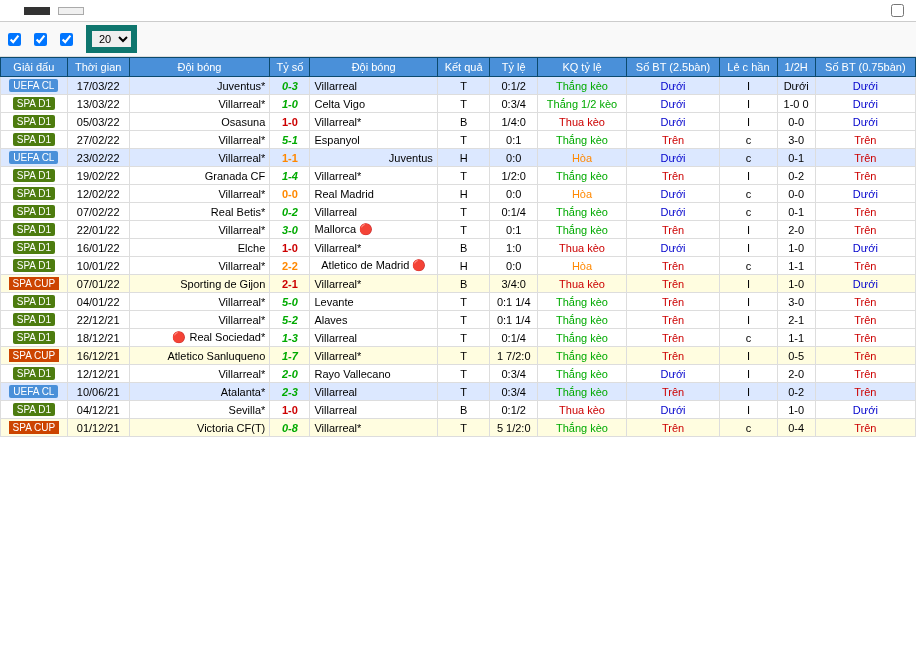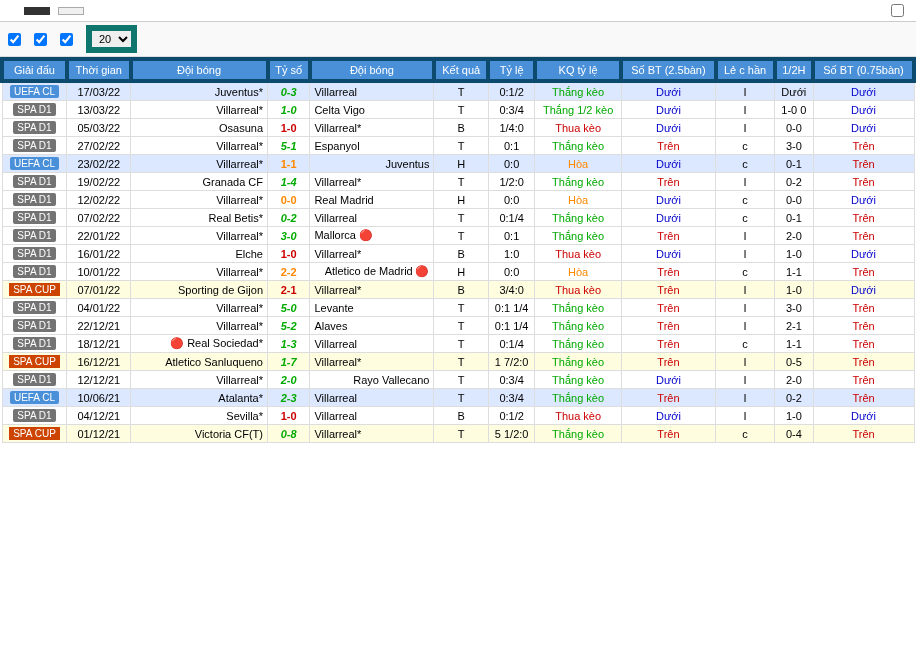--- a/index.html
+++ b/index.html
@@ -69,38 +69,38 @@
     table {
       width: 100%;
       border-collapse: collapse;
       font-size: 11px;
     }
     th {
       background: #4a90d9;
       color: #fff;
       padding: 3px 4px;
       text-align: center;
-      border: 4px solid #0c4a6e;
+      border: 1px solid #0c4a6e;
       white-space: nowrap;
       font-weight: normal;
     }
     td {
       padding: 2px 4px;
       border: 1px solid #ddd;
       text-align: center;
       white-space: nowrap;
     }
     
     .row-uefa { background: #dce8ff; }
     .row-spa1 { background: #fff; }
     .row-spacup { background: #fffde0; }
     .row-ad { background: #c8f0c8; font-weight: bold; font-size: 10px; color: #006600; text-align: center; }
     
     .badge-uefa { background: #4a90d9; color: #fff; padding: 1px 4px; border-radius: 2px; font-size: 10px; display: inline-block; }
-    .badge-spa1 { background: #737373; color: #fff; padding: 1px 4px; border-radius: 2px; font-size: 10px; display: inline-block; }
+    .badge-spa1 { background: #4d7c0f; color: #fff; padding: 1px 4px; border-radius: 2px; font-size: 10px; display: inline-block; }
     .badge-spacup { background: #cc4400; color: #fff; padding: 1px 4px; border-radius: 0; font-size: 10px; display: inline-block; }
     
     .score-win { color: #00aa00; font-weight: bold; font-style: italic; }
     .score-lose { color: #cc0000; font-weight: bold; }
     .score-draw { color: #ff8800; font-weight: bold; }
     
     .result-win { color: #00aa00; }
     .result-lose { color: #cc0000; }
     .result-draw { color: #ff8800; }
     
@@ -299,21 +299,21 @@
     <td><span class="duoi">Dưới</span></td>
     <td>I</td>
     <td>1-0</td>
     <td><span class="duoi">Dưới</span></td>
   </tr>
       <tr class="row-spa1">
     <td><span class="badge-spa1">SPA D1</span></td>
     <td>10/01/22</td>
     <td style="text-align:right;cursor:pointer;">Villarreal*</td>
     <td><span class="score-draw">2-2</span></td>
-    <td style="text-align:right;cursor:pointer;">Atletico de Madrid 🔴</td>
+    <td style="text-align:center;cursor:pointer;">Atletico de Madrid 🔴</td>
     <td>H</td>
     <td>0:0</td>
     <td><span class="result-draw">Hòa</span></td>
     <td><span class="tren">Trên</span></td>
     <td>c</td>
     <td>1-1</td>
     <td><span class="tren">Trên</span></td>
   </tr>
       <tr class="row-spacup">
     <td><span class="badge-spacup">SPA CUP</span></td>
@@ -383,21 +383,21 @@
     <td><span class="tren">Trên</span></td>
     <td>I</td>
     <td>0-5</td>
     <td><span class="tren">Trên</span></td>
   </tr>
       <tr class="row-spa1">
     <td><span class="badge-spa1">SPA D1</span></td>
     <td>12/12/21</td>
     <td style="text-align:right;cursor:pointer;">Villarreal*</td>
     <td><span class="score-win">2-0</span></td>
-    <td style="text-align:right;cursor:pointer;">Rayo Vallecano</td>
+    <td style="text-align:left;cursor:pointer;">Rayo Vallecano</td>
     <td>T</td>
     <td>0:3/4</td>
     <td><span class="result-win">Thắng kèo</span></td>
     <td><span class="duoi">Dưới</span></td>
     <td>I</td>
     <td>2-0</td>
     <td><span class="tren">Trên</span></td>
   </tr>
       <tr class="row-uefa">
     <td><span class="badge-uefa">UEFA CL</span></td>

